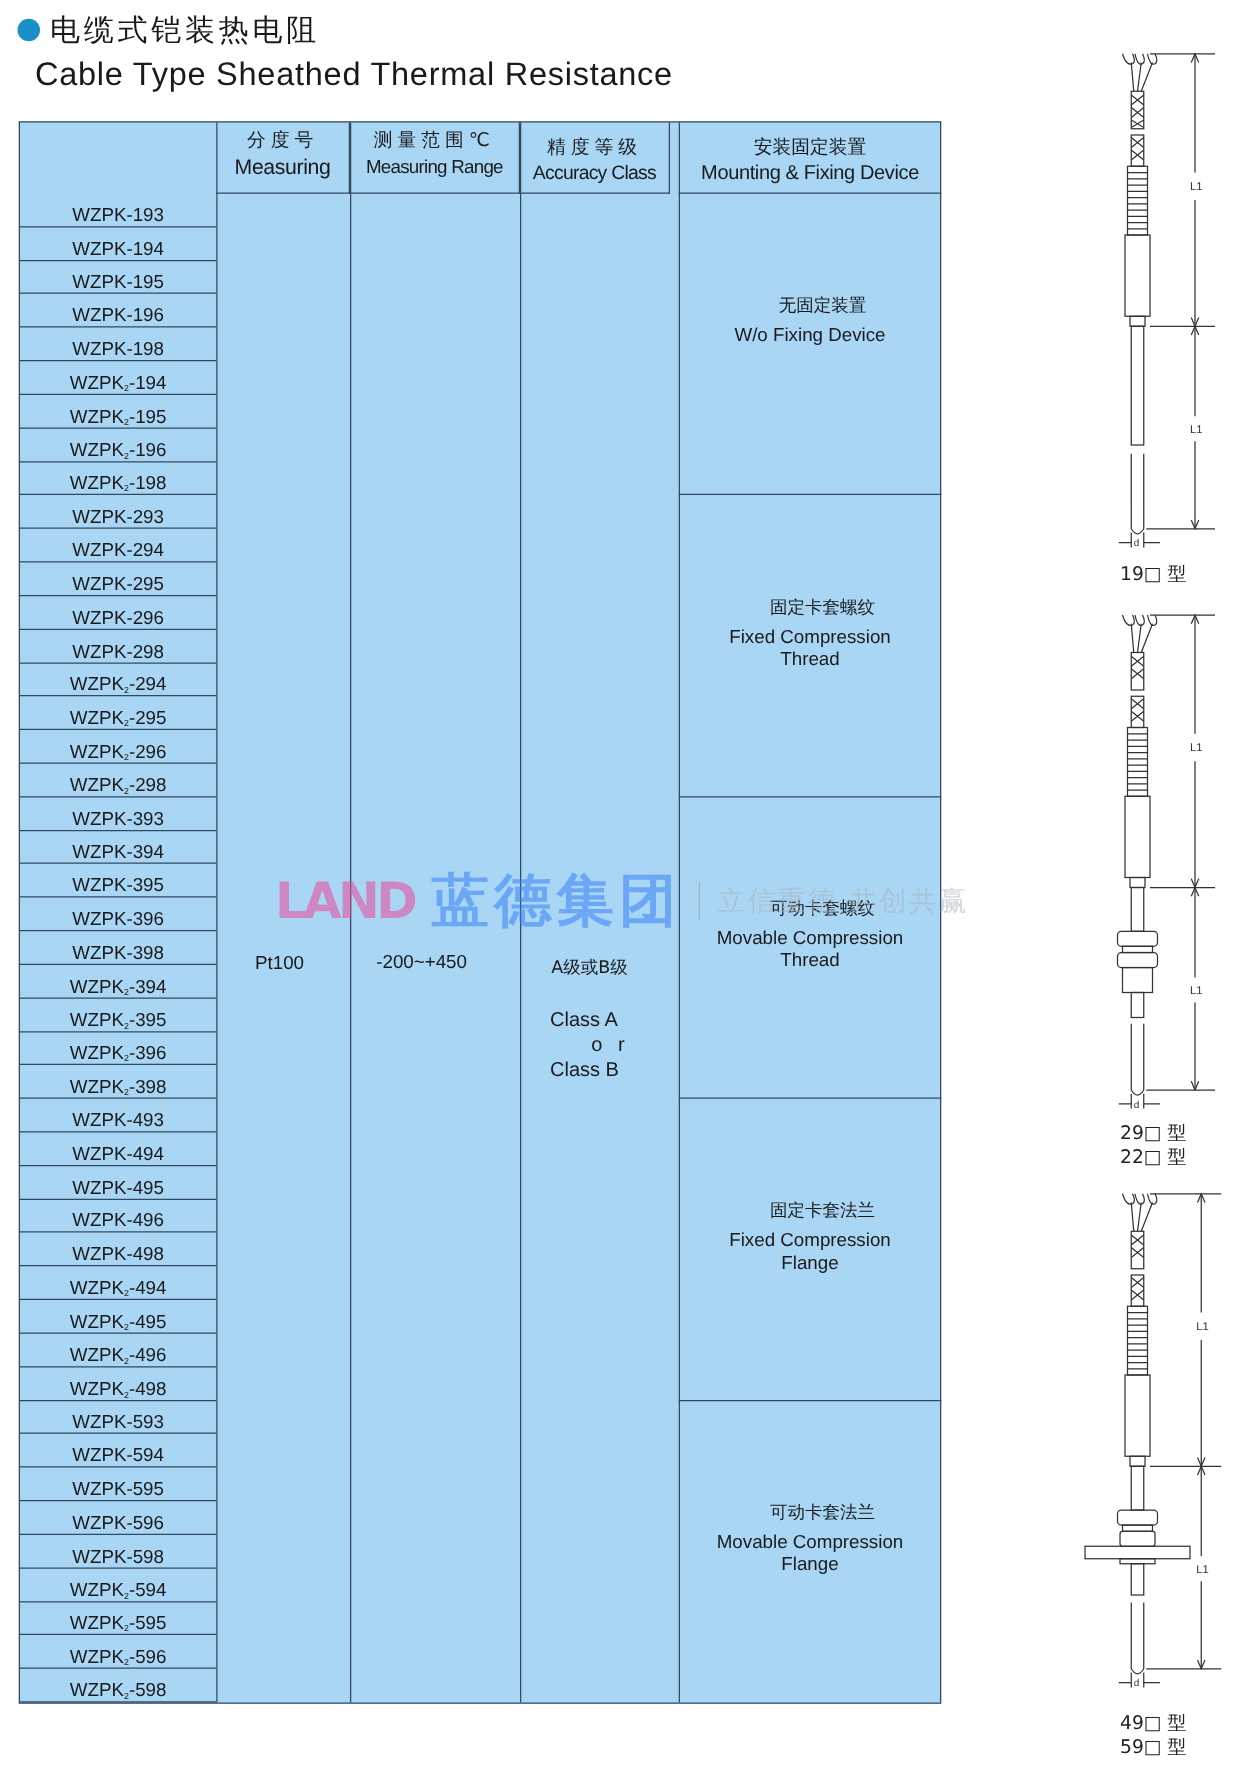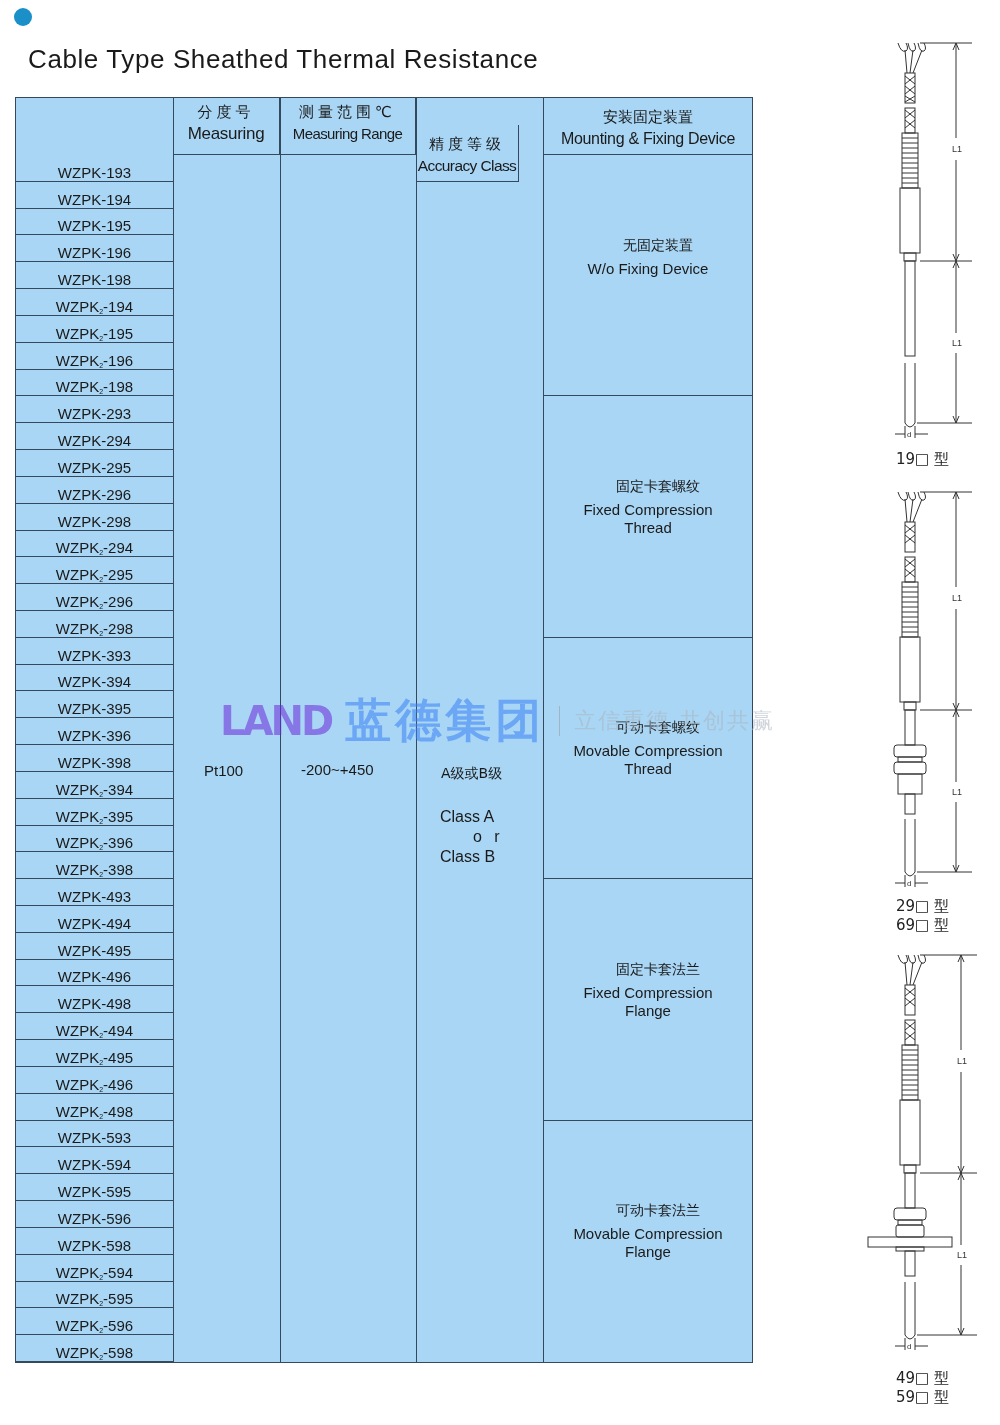--- a/index.html
+++ b/index.html
@@ -20,51 +20,52 @@
   .col-line { position:absolute; top:0; bottom:0; border-right:1px solid #34495e; }
   .typecell { position:absolute; left:0; width:157px; border-bottom:1px solid #34495e;
               box-sizing:border-box; text-align:center; font-size:15px; display:flex;
               align-items:flex-end; justify-content:center; }
   .typecell sub { font-size:7px; vertical-align:-2px; }
   .mount { position:absolute; left:527px; width:210px; border-bottom:1px solid #34495e;
            box-sizing:border-box; text-align:center; font-size:15px; line-height:18px; }
   .mount .cn { font-family:"DejaVu Sans",sans-serif; font-size:14px; display:block; margin-bottom:6px;padding-left:20px; }
   .center-val { position:absolute; font-size:15px; }
   .watermark { position:absolute; left:220px; top:690px; display:flex; align-items:center; opacity:0.55; pointer-events:none; }
-  .wm-logo { font-size:40px; font-weight:bold; color:#6d28d9; letter-spacing:-3px; font-family:"DejaVu Sans",sans-serif; }
+  .wm-logo { font-size:40px; font-weight:bold; color:#ec4899; letter-spacing:-3px; font-family:"DejaVu Sans",sans-serif; }
   .wm-cn { font-size:46px; font-weight:bold; color:#3b82f6; margin-left:14px; letter-spacing:4px; font-family:"DejaVu Sans",sans-serif; }
   .wm-sep { width:1px; height:30px; background:#999; margin:0 14px; }
   .wm-slogan { font-size:22px; color:#aab4c0; letter-spacing:2px; font-family:"DejaVu Sans",sans-serif; }
   .drawing { position:absolute; left:860px; }
   .dlabel { position:absolute; left:896px; font-size:15px; font-family:"DejaVu Sans",sans-serif; color:#222; }
 </style>
 </head>
 <body>
 
 <div class="title-cn">
   <span class="bullet"></span>
+  <span>电缆式铠装热电阻</span>
 </div>
 <div class="title-en">Cable Type Sheathed Thermal Resistance</div>
 
 <div class="table" id="spec-table">
 
   <div class="col-line" style="left:0;width:157px;"></div>
   <div class="col-line" style="left:157px;width:107px;"></div>
   <div class="col-line" style="left:264px;width:136px;"></div>
   <div class="col-line" style="left:400px;width:127px;"></div>
 
   <div class="hdr" style="left:157px;width:107px;padding-top:4px;">
     <div class="cn">分度号</div>
     <div class="en" style="font-size:17px;">Measuring</div>
   </div>
   <div class="hdr" style="left:264px;width:136px;padding-top:4px;">
     <div class="cn">测量范围℃</div>
     <div class="en" style="font-size:15px;letter-spacing:-0.6px;">Measuring Range</div>
   </div>
-  <div class="hdr" style="left:400px;width:103px;margin-top:27px;">
+  <div class="hdr" style="left:400px;width:120px;">
     <div class="cn">精度等级</div>
     <div class="en" style="font-size:15.5px;letter-spacing:-0.6px;">Accuracy Class</div>
   </div>
   <div class="hdr" style="left:527px;width:210px;border-right:none;">
     <div class="cn" style="letter-spacing:0;">安装固定装置</div>
     <div class="en">Mounting &amp; Fixing Device</div>
   </div>
 
   <div id="type-rows">
       <div class="typecell" style="top: 57px; height: 26.8222px;">
@@ -399,21 +400,21 @@
     <line x1="45" y1="388" x2="45" y2="400"></line>
       <line x1="55" y1="388" x2="55" y2="400"></line>
     <line x1="35" y1="396" x2="45" y2="396"></line>
       <line x1="55" y1="396" x2="68" y2="396"></line>
   </g>
   <text x="92" y="114" font-size="9" fill="#333">L1</text>
   <text x="92" y="308" font-size="9" fill="#333">L1</text>
   <text x="47" y="399" font-size="8" fill="#333">d</text>
 </svg>
 <div class="dlabel" style="top:897px;">29□ 型</div>
-<div class="dlabel" style="top:916px;">69□ 型</div>
+<div class="dlabel" style="top:916px;">22□ 型</div>
 
 <svg class="drawing" style="top:950px;left:855px;" width="125" height="405" viewBox="-5 0 125 405">
   <g fill="none" stroke="#333" stroke-width="1">
     <path d="M38 5 q3 10 8 8 q3 -2 0 -8 M48 5 q2 10 6 8 q3 -2 0 -8 M58 5 q2 10 6 8 q3 -2 0 -8"></path>
     <path d="M45 12 L47 35 M53 12 L50 35 M62 12 L53 35"></path>
     <rect x="45" y="35" width="10" height="30"></rect>
     <path d="M45 38 l10 8 M55 38 l-10 8 M45 48 l10 8 M55 48 l-10 8"></path>
     <rect x="45" y="70" width="10" height="25"></rect>
     <path d="M45 72 l10 8 M55 72 l-10 8 M45 82 l10 8 M55 82 l-10 8"></path>
     <rect x="42" y="95" width="16" height="55"></rect>

